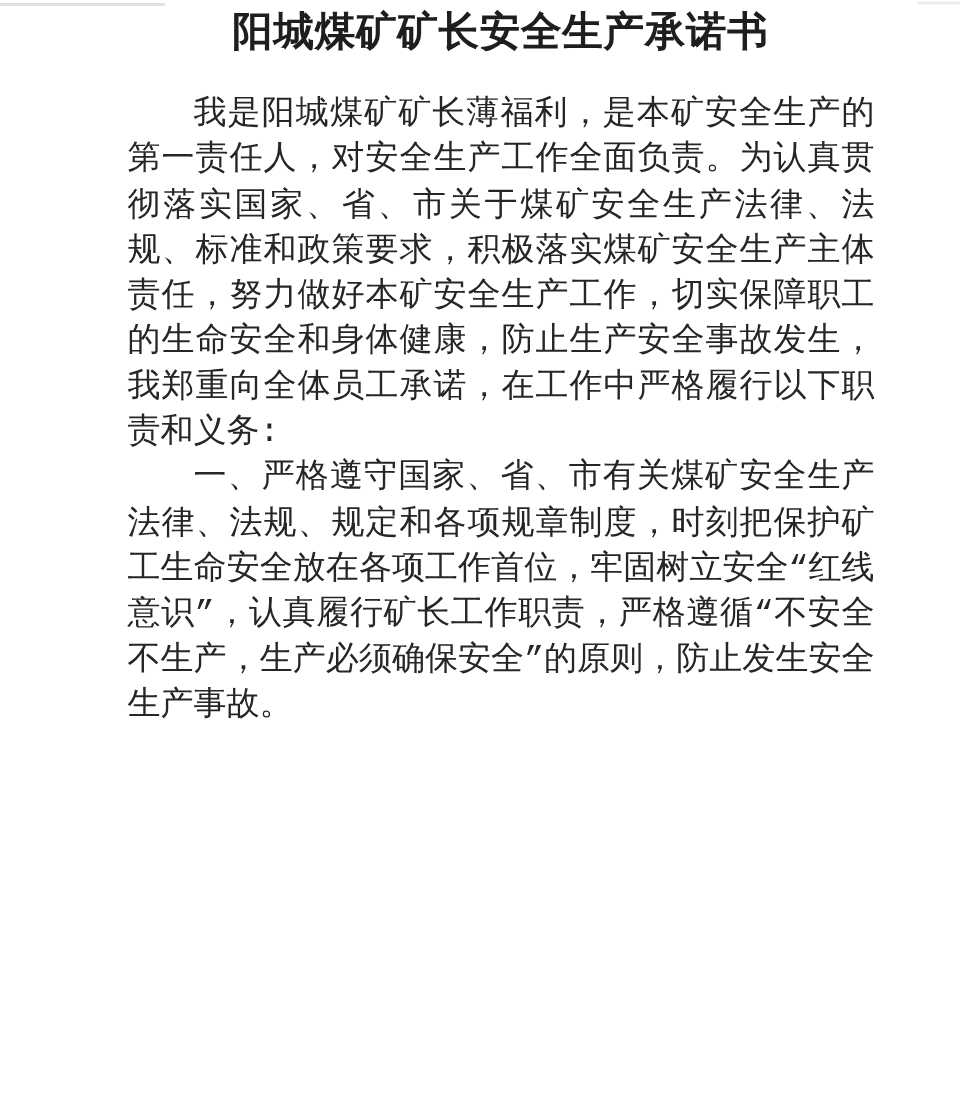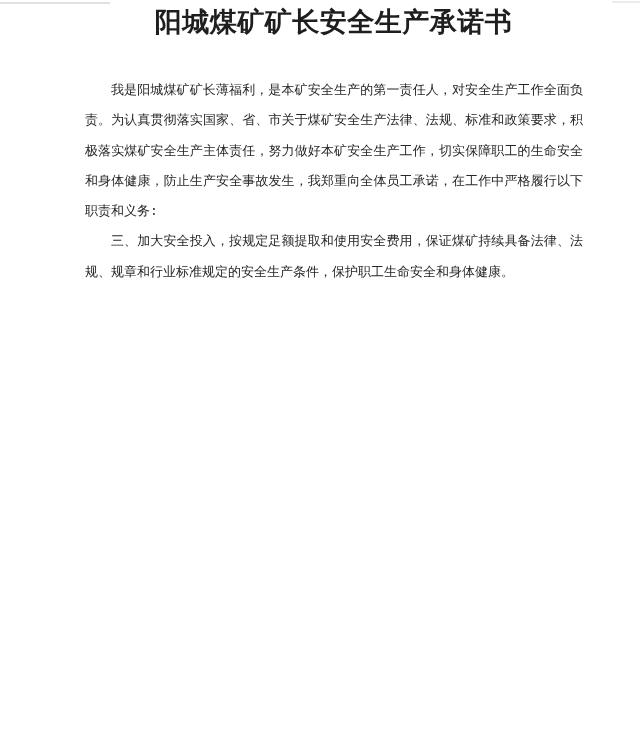--- a/index.html
+++ b/index.html
@@ -37,38 +37,38 @@
     margin: 0;
     text-align: center;
     font-size: 27px;
     line-height: 36px;
     font-weight: 700;
     letter-spacing: 0.5px;
     color: #1e1e1e;
   }
   .content {
     position: absolute;
-    top: 76px;
+    top: 62px;
     left: 85px;
     width: 498px;
-    font-size: 13px;
+    font-size: 22px;
     line-height: 30.3px;
     text-align: justify;
     text-justify: inter-ideograph;
   }
   .para {
     margin: 0;
     padding: 0;
     text-indent: 2em;
   }
 </style>
 </head>
 <body>
 
 <div class="page">
   <div class="scan-artifact left"></div>
   <div class="scan-artifact right"></div>
   <h1 class="title">阳城煤矿矿长安全生产承诺书</h1>
   <div class="content">
       <p class="para">我是阳城煤矿矿长薄福利，是本矿安全生产的第一责任人，对安全生产工作全面负责。为认真贯彻落实国家、省、市关于煤矿安全生产法律、法规、标准和政策要求，积极落实煤矿安全生产主体责任，努力做好本矿安全生产工作，切实保障职工的生命安全和身体健康，防止生产安全事故发生，我郑重向全体员工承诺，在工作中严格履行以下职责和义务:</p>
-      <p class="para">三、加大安全投入，按规定足额提取和使用安全费用，保证煤矿持续具备法律、法规、规章和行业标准规定的安全生产条件，保护职工生命安全和身体健康。</p>
+      <p class="para">一、严格遵守国家、省、市有关煤矿安全生产法律、法规、规定和各项规章制度，时刻把保护矿工生命安全放在各项工作首位，牢固树立安全“红线意识”，认真履行矿长工作职责，严格遵循“不安全不生产，生产必须确保安全”的原则，防止发生安全生产事故。</p>
     </div>
 </div>
 
 </body></html>

